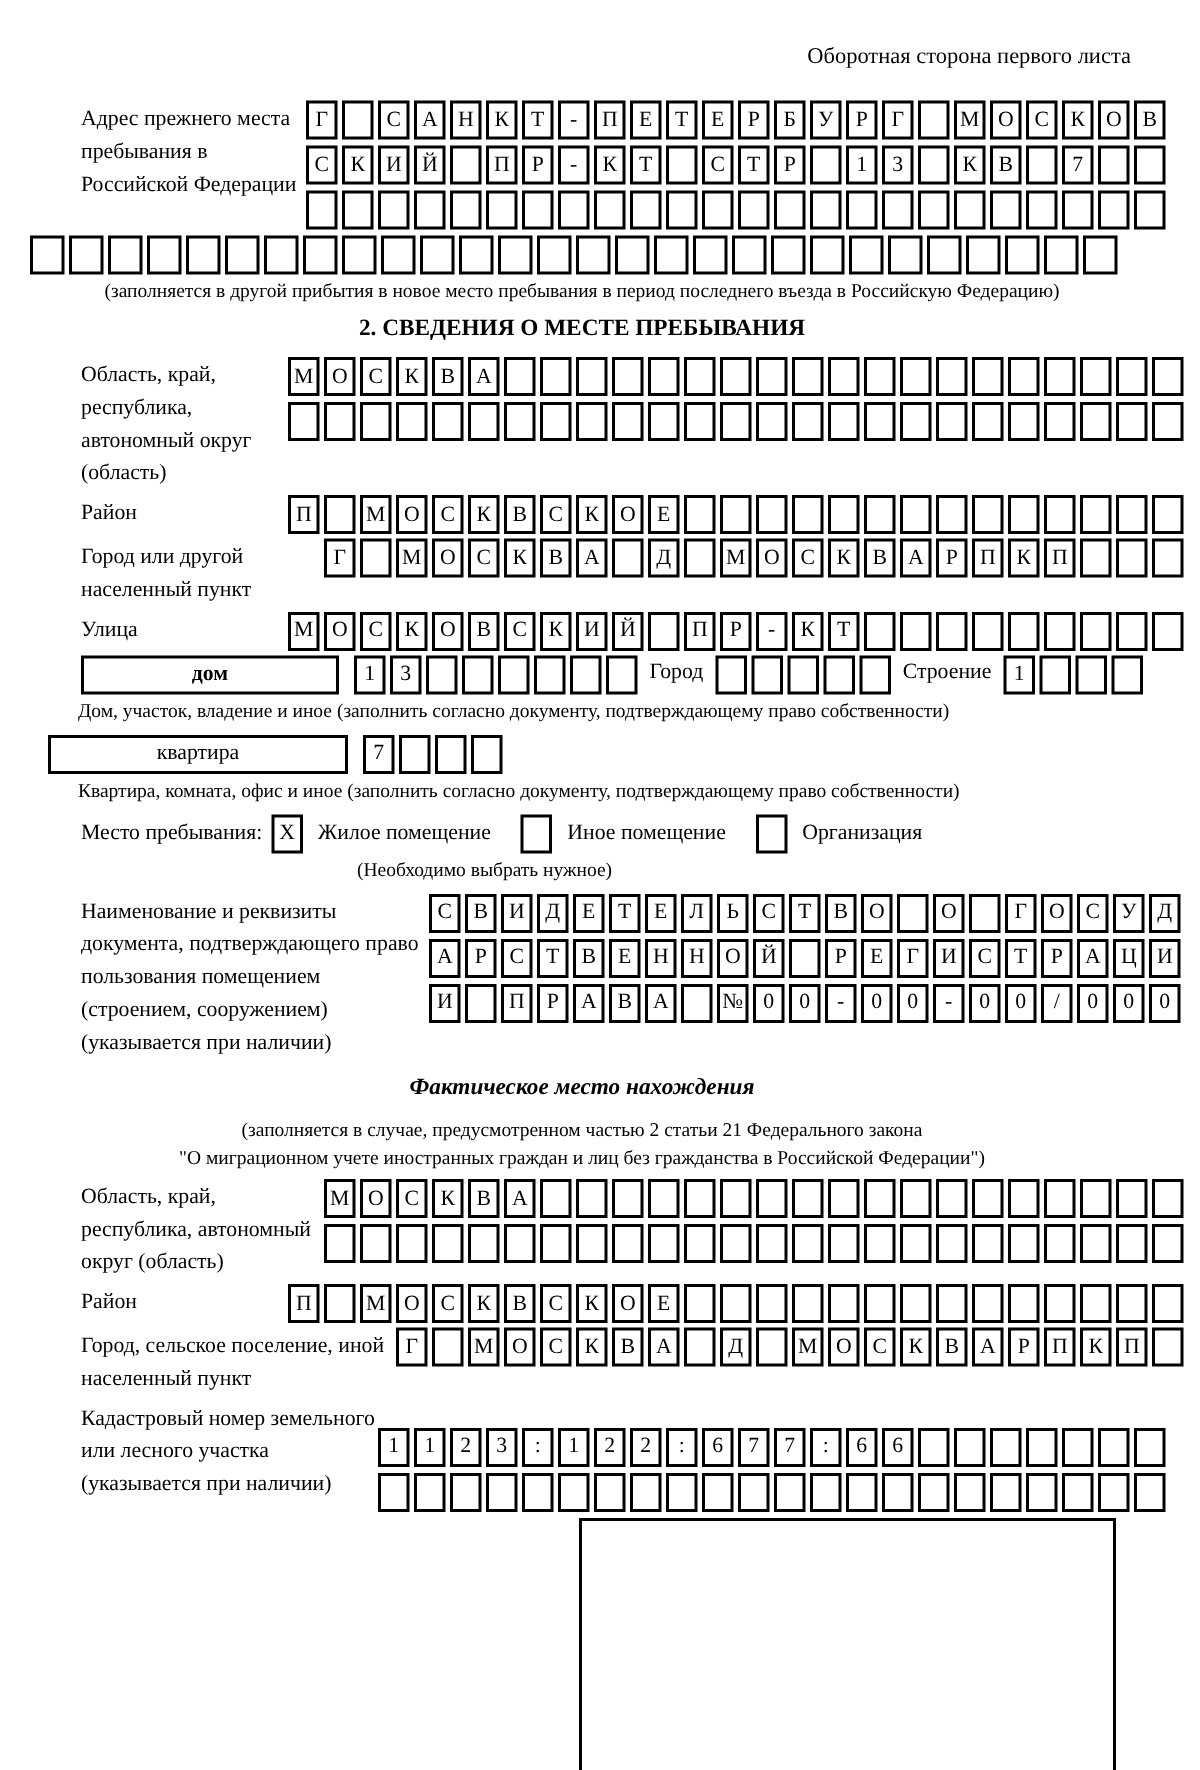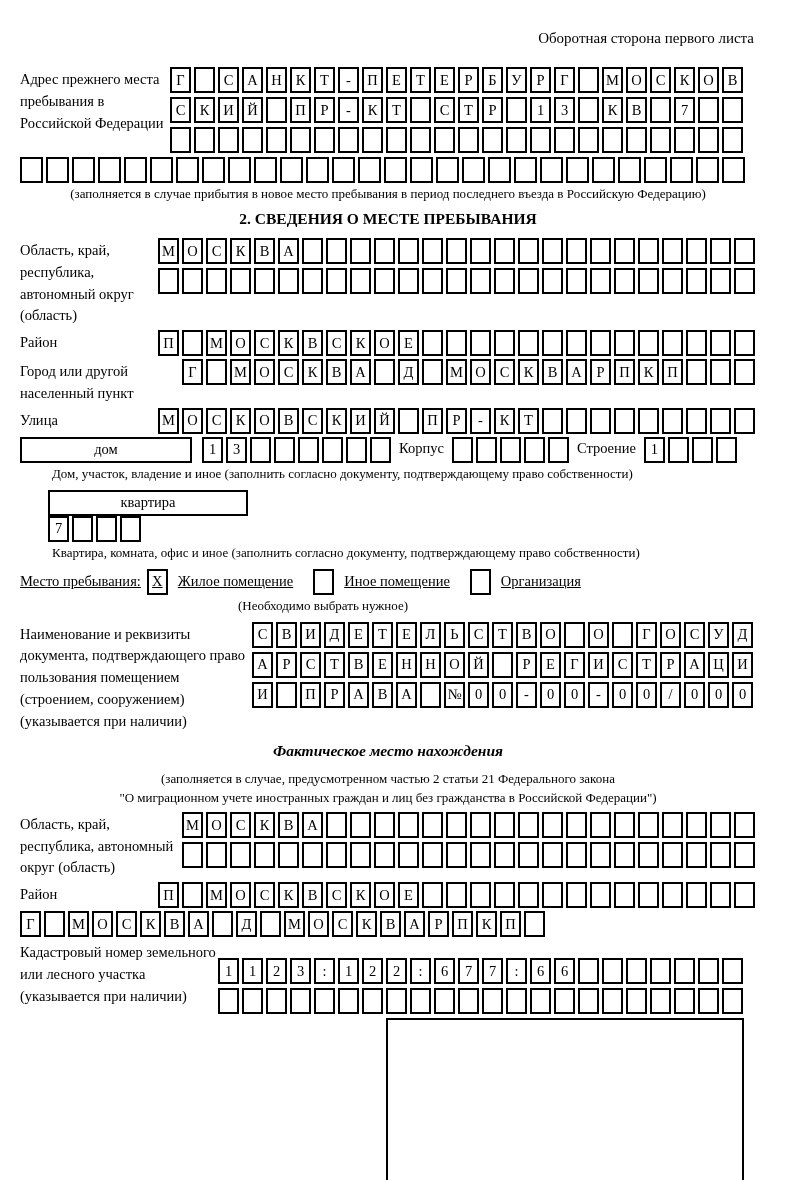--- a/index.html
+++ b/index.html
@@ -15,21 +15,21 @@
     height: 1180px;
     padding: 10px 44px 10px 20px;
     background: #fff;
     overflow: hidden;
   }
   .hdr {
     text-align: right;
     font-size: 15px;
     margin: 20px 2px 20px 0;
   }
-  .row { display: flex; align-items: flex-start; margin-bottom: 3px; }
+  .row { display: flex; align-items: flex-start; margin-bottom: 3px; margin-left: 34px; }
   .lbl { font-size: 14.5px; line-height: 1.5; flex: none; padding-top: 2px; }
   .w150 { width: 150px; }
   .w138 { width: 138px; }
   .w162 { width: 162px; }
   .w232 { width: 232px; }
   .w210 { width: 210px; }
   .w198 { width: 198px; }
   .rows { display: flex; flex-direction: column; gap: 4px; }
   .cells { display: flex; gap: 3px; flex: none; }
   .cell {
@@ -54,24 +54,24 @@
     margin: 8px 0 10px;
   }
   .bigbox {
     flex: none;
     border: 2px solid #000;
     height: 26px;
     display: flex; align-items: center; justify-content: center;
     font-size: 14.5px;
     background: #fff;
   }
-  .dom-box { width: 172px; margin-right: 10px; }
+  .dom-box { width: 172px; margin-right: 10px; font-weight: bold; }
   .kv-box { width: 200px; margin-right: 10px; }
   .inline-lbl { font-size: 14.5px; padding-top: 3px; margin: 0 8px; flex: none; }
-  .mesto-row { align-items: center; margin-top: 6px; text-decoration: underline; }
+  .mesto-row { align-items: center; margin-top: 6px; }
   .mesto-row .lbl { padding-top: 0; }
   .mesto-row .cell { margin: 0 10px 0 6px; }
   .opt-label { font-size: 14.5px; flex: none; margin-right: 14px; }
   .hint { font-size: 13px; margin: 2px 0 8px 218px; }
   .fact-caption { font-size: 13px; text-align: center; line-height: 1.45; }
   .fact-caption-wrap { margin: 2px 0 4px; }
   .stamp-wrap { width: 382px; margin-left: auto; margin-top: 4px; }
   .stamp-box {
     width: 358px; height: 172px;
     border: 2px solid #000;
@@ -193,21 +193,21 @@
       <span class="cell"></span>
       <span class="cell"></span>
       <span class="cell"></span>
       <span class="cell"></span>
       <span class="cell"></span>
       <span class="cell"></span>
       <span class="cell"></span>
       <span class="cell"></span>
       <span class="cell"></span>
     </div>
-  <div class="caption">(заполняется в случае прибытия в новое место пребывания в период последнего въезда в Российскую Федерацию)</div>
+  <div class="caption">(заполняется в другой прибытия в новое место пребывания в период последнего въезда в Российскую Федерацию)</div>
 
   <div class="sec-title">2. СВЕДЕНИЯ О МЕСТЕ ПРЕБЫВАНИЯ</div>
 
   <div class="row">
     <div class="lbl w138">Область, край, республика, автономный округ (область)</div>
     <div class="rows">
       <div class="cells">
           <span class="cell">М</span>
           <span class="cell">О</span>
           <span class="cell">С</span>
@@ -361,39 +361,39 @@
     <div class="cells">
         <span class="cell">1</span>
         <span class="cell">3</span>
         <span class="cell"></span>
         <span class="cell"></span>
         <span class="cell"></span>
         <span class="cell"></span>
         <span class="cell"></span>
         <span class="cell"></span>
       </div>
-    <span class="inline-lbl">Корпус</span>
+    <span class="inline-lbl">Город</span>
     <div class="cells">
         <span class="cell"></span>
         <span class="cell"></span>
         <span class="cell"></span>
         <span class="cell"></span>
         <span class="cell"></span>
       </div>
     <span class="inline-lbl">Строение</span>
     <div class="cells">
         <span class="cell">1</span>
         <span class="cell"></span>
         <span class="cell"></span>
         <span class="cell"></span>
       </div>
   </div>
   <div class="caption caption-left">Дом, участок, владение и иное (заполнить согласно документу, подтверждающему право собственности)</div>
 
-  <div class="row" style="margin-left:28px;flex-direction:column;">
+  <div class="row" style="margin-left:12px;">
     <div class="bigbox kv-box">квартира</div>
     <div class="cells">
         <span class="cell">7</span>
         <span class="cell"></span>
         <span class="cell"></span>
         <span class="cell"></span>
       </div>
   </div>
   <div class="caption caption-left">Квартира, комната, офис и иное (заполнить согласно документу, подтверждающему право собственности)</div>
 
@@ -572,20 +572,21 @@
         <span class="cell"></span>
         <span class="cell"></span>
         <span class="cell"></span>
         <span class="cell"></span>
         <span class="cell"></span>
         <span class="cell"></span>
       </div>
   </div>
 
   <div class="row">
+    <div class="lbl w210">Город, сельское поселение, иной населенный пункт</div>
     <div class="cells">
         <span class="cell">Г</span>
         <span class="cell"></span>
         <span class="cell">М</span>
         <span class="cell">О</span>
         <span class="cell">С</span>
         <span class="cell">К</span>
         <span class="cell">В</span>
         <span class="cell">А</span>
         <span class="cell"></span>

